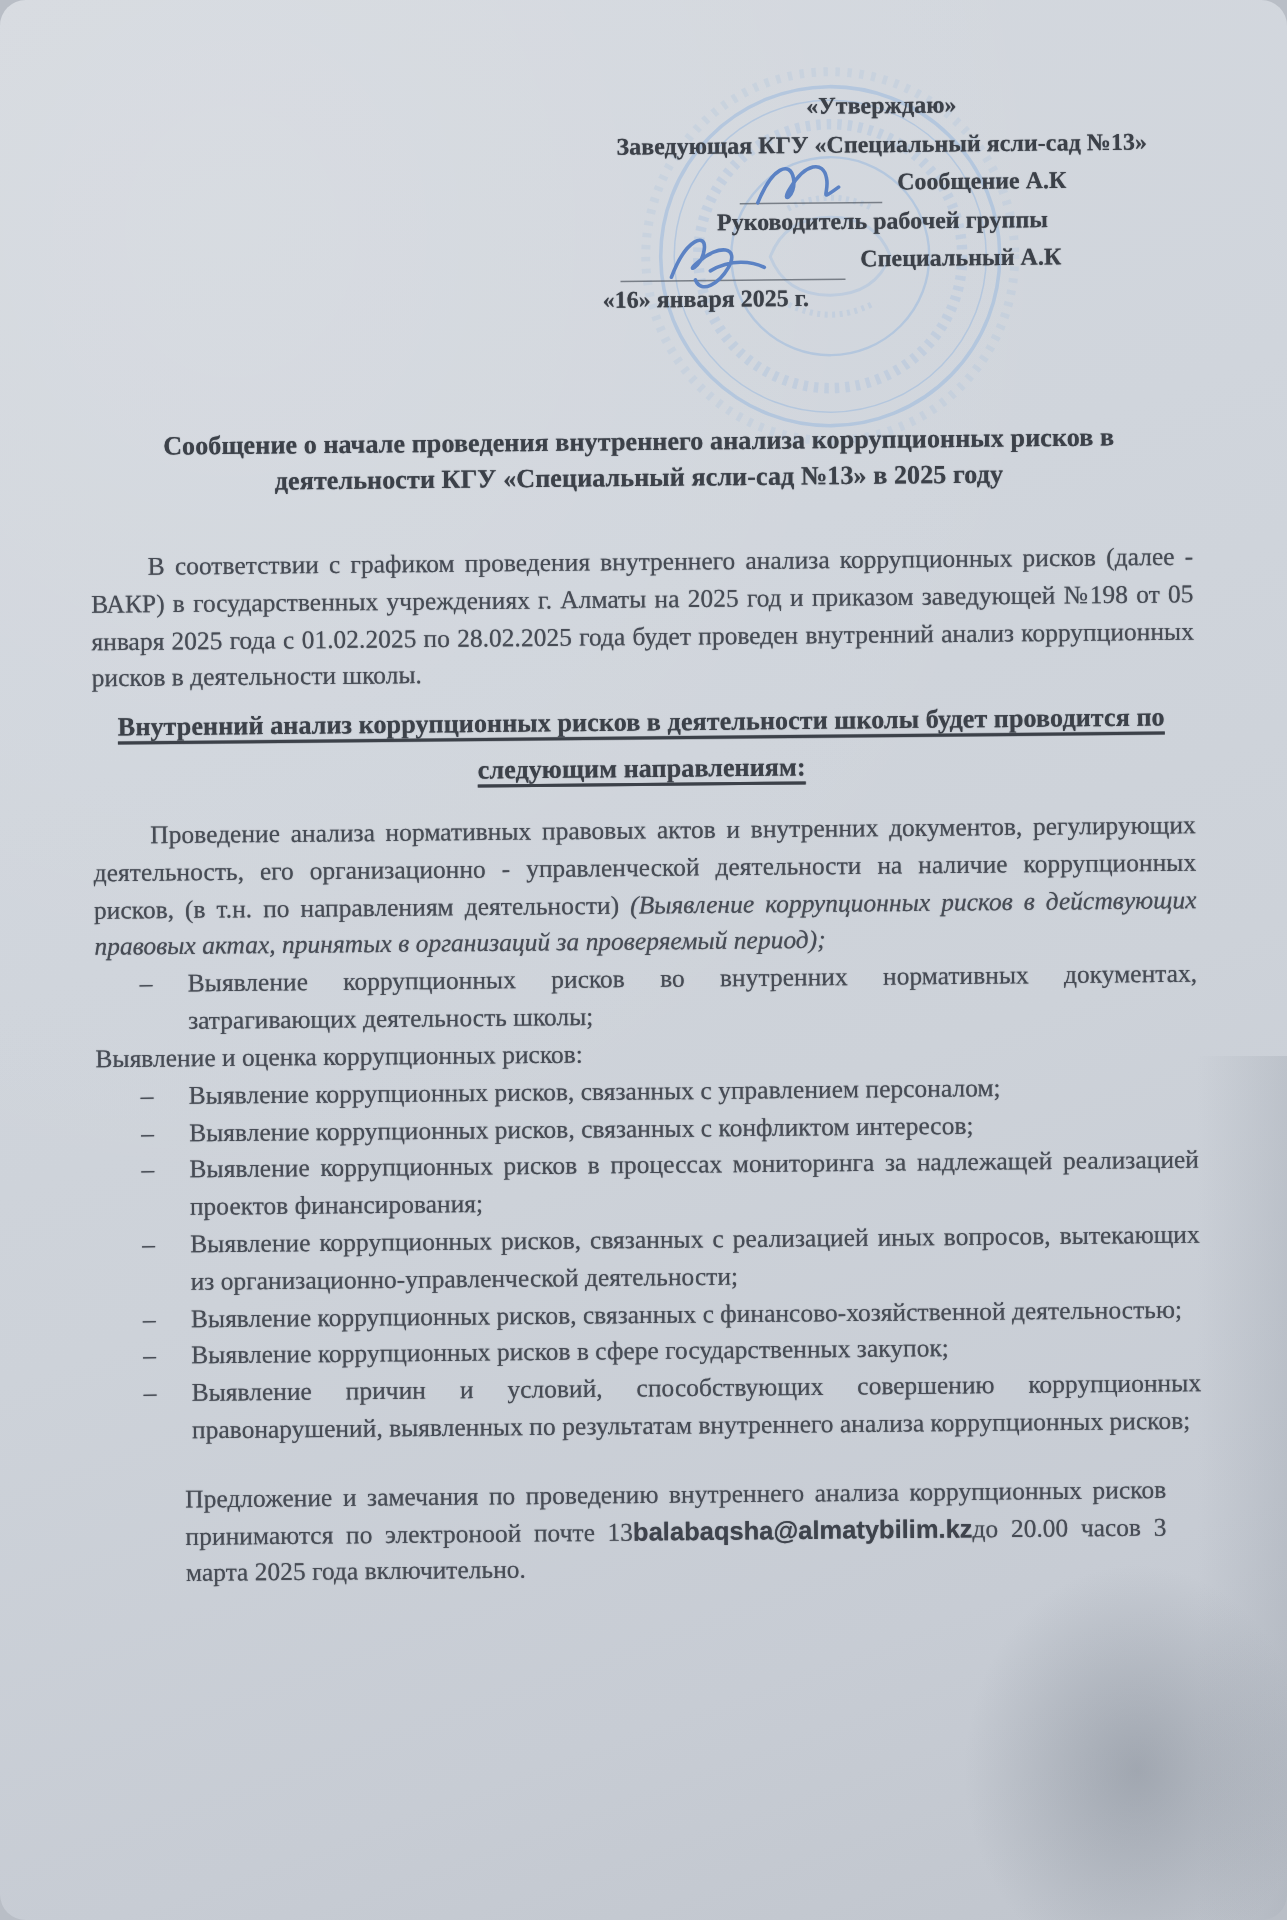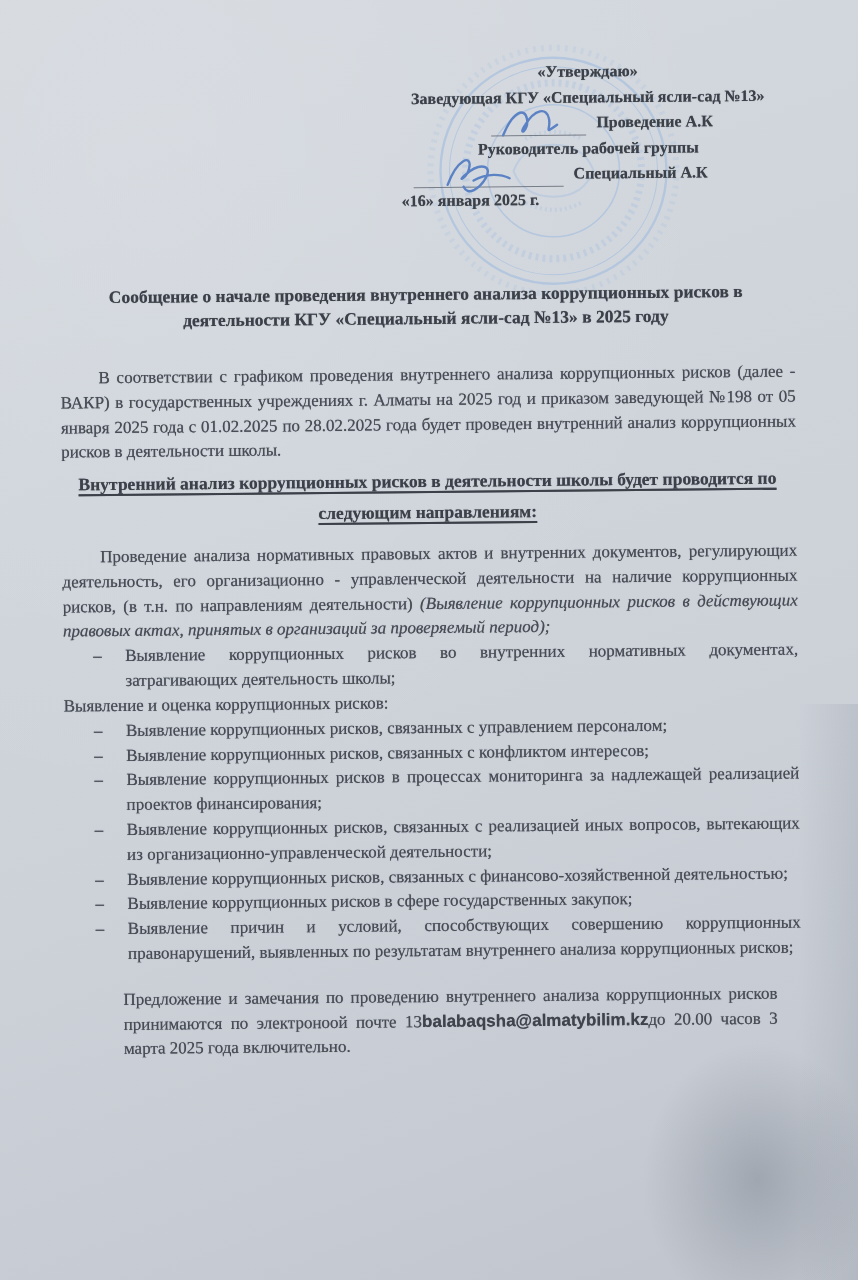--- a/index.html
+++ b/index.html
@@ -7,20 +7,21 @@
     position:relative;
     width:858px;height:1280px;
     margin:0 auto;
     overflow:hidden;
     background:
       radial-gradient(115% 90% at 18% 12%, rgba(255,255,255,0.10), rgba(255,255,255,0) 60%),
       linear-gradient(160deg,#d5d9df 0%, #d0d5dc 34%, #cdd2d9 58%, #c7ccd4 82%, #c0c5cd 100%);
     font-family:"Liberation Serif", serif;
     color:#474c55;
     text-shadow:0 0 0.7px rgba(71,76,85,0.8);
+    border-radius:17px;
   }
   .shadow-br{
     position:absolute;right:-60px;bottom:-90px;width:320px;height:380px;
     background:radial-gradient(closest-side, rgba(108,116,128,0.40), rgba(108,116,128,0.0) 72%);
     pointer-events:none;
   }
   .shadow-edge{
     position:absolute;right:0;top:55%;width:60px;height:45%;
     background:linear-gradient(to left, rgba(120,128,140,0.18), rgba(120,128,140,0));
     pointer-events:none;
@@ -93,21 +94,21 @@
 
       <div class="hdr-line hdr-center">«Утверждаю»</div>
       <div class="hdr-line hdr-center">Заведующая КГУ «Специальный ясли-сад №13»</div>
 
       <div class="sig-row first">
         <span class="sigline w1">
           <svg class="sig-svg" width="95" height="34" aria-hidden="true">
             <path d="M12,30 C22,6 34,2 36,14 C38,26 26,32 34,20 C44,4 56,2 58,14 C60,24 52,30 66,20" fill="none" stroke="#5b82c4" stroke-width="2.4" stroke-linecap="round"></path>
           </svg>
         </span>
-        <span>Проведение А.К</span>
+        <span>Сообщение А.К</span>
       </div>
 
       <div class="hdr-line hdr-center">Руководитель рабочей группы</div>
 
       <div class="sig-row second">
         <span class="sigline w2">
           <svg class="sig-svg" width="150" height="40" aria-hidden="true">
             <path d="M34,34 C44,8 58,4 56,16 C54,28 42,32 52,24 C66,12 80,14 72,28 C66,38 54,46 50,36 M60,30 C74,22 88,24 96,28" fill="none" stroke="#5b82c4" stroke-width="2.4" stroke-linecap="round"></path>
           </svg>
         </span>

